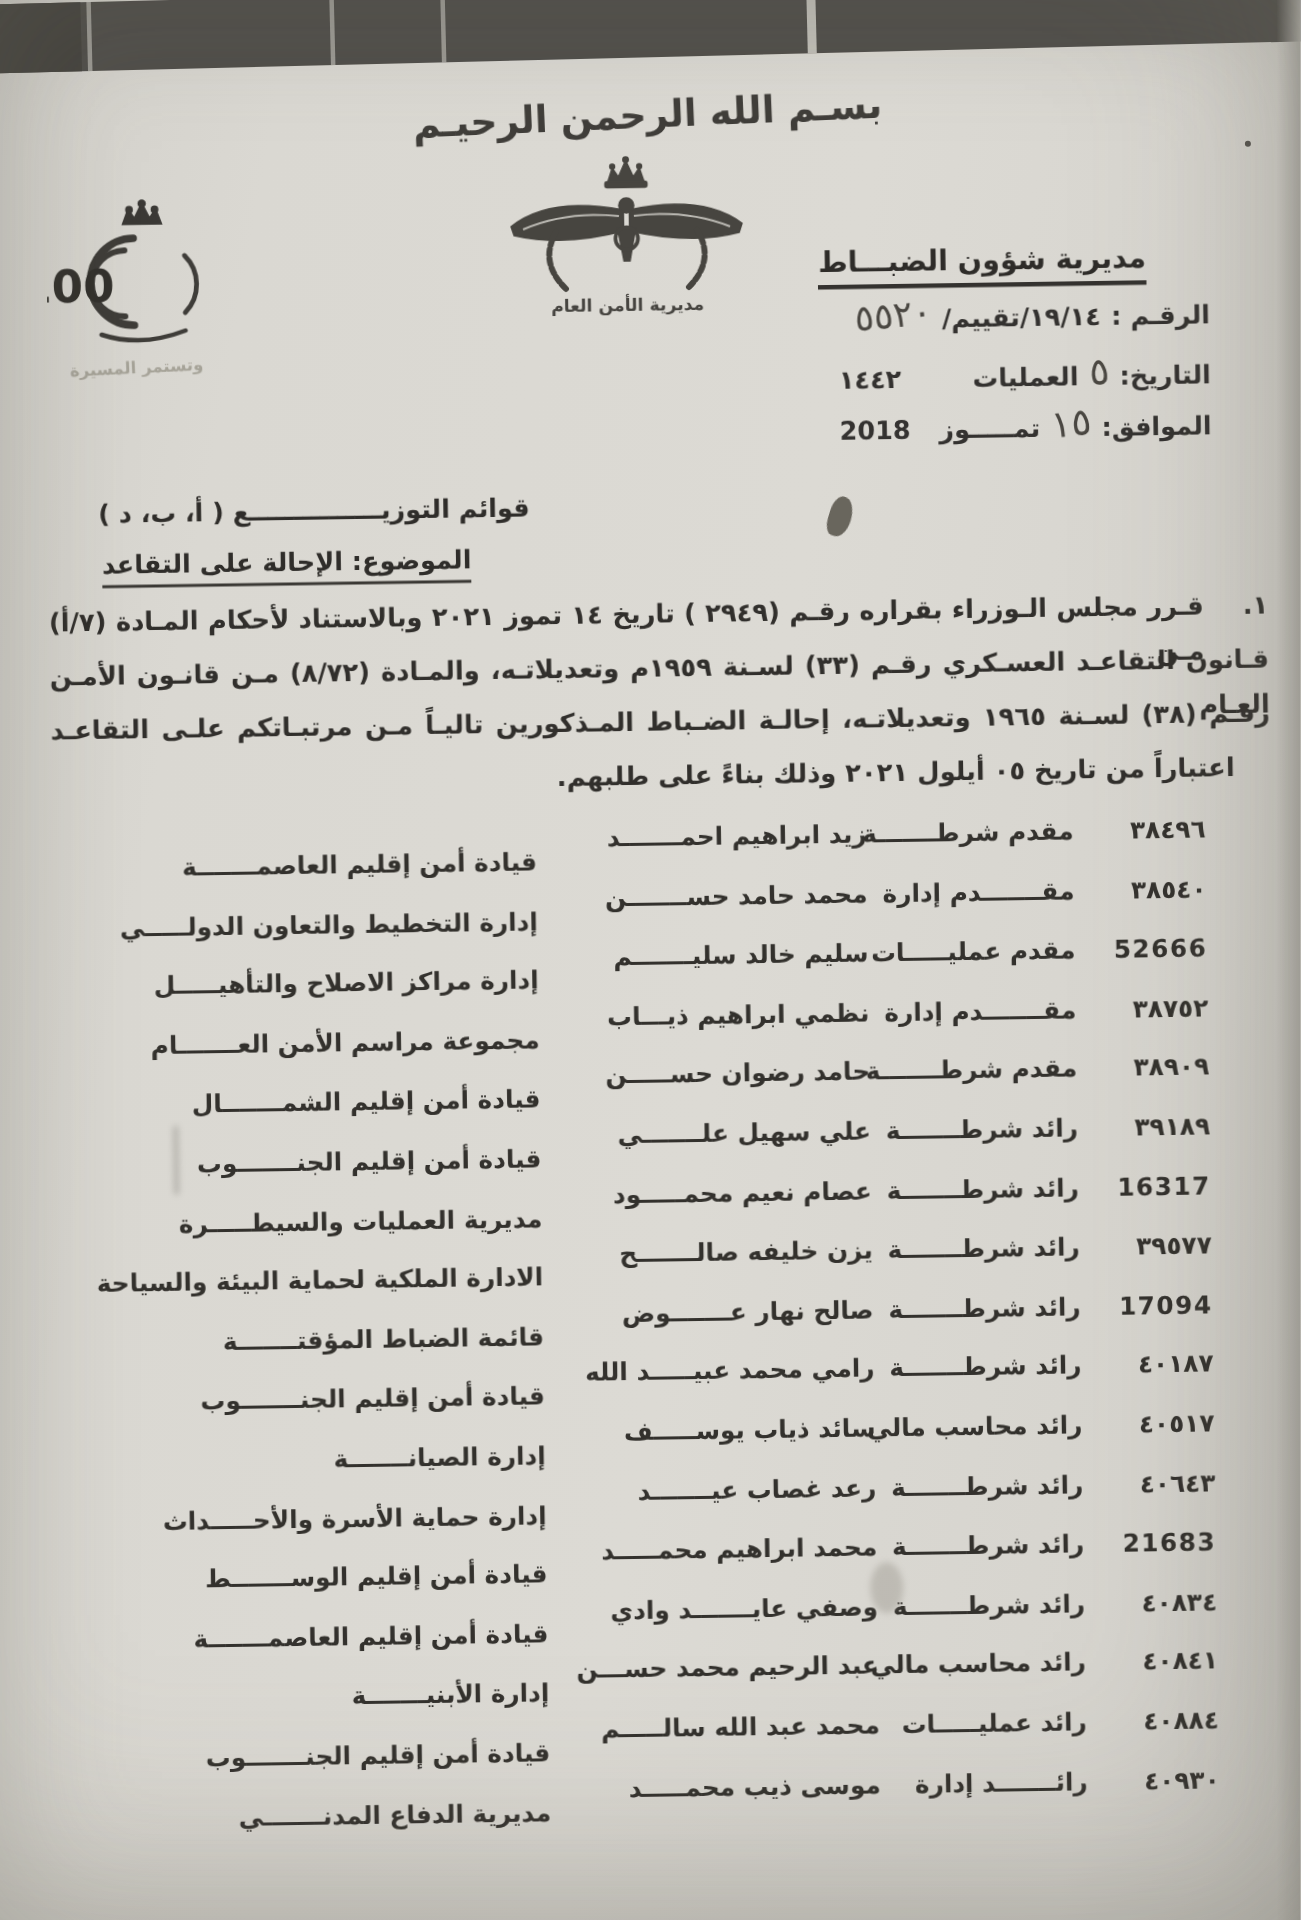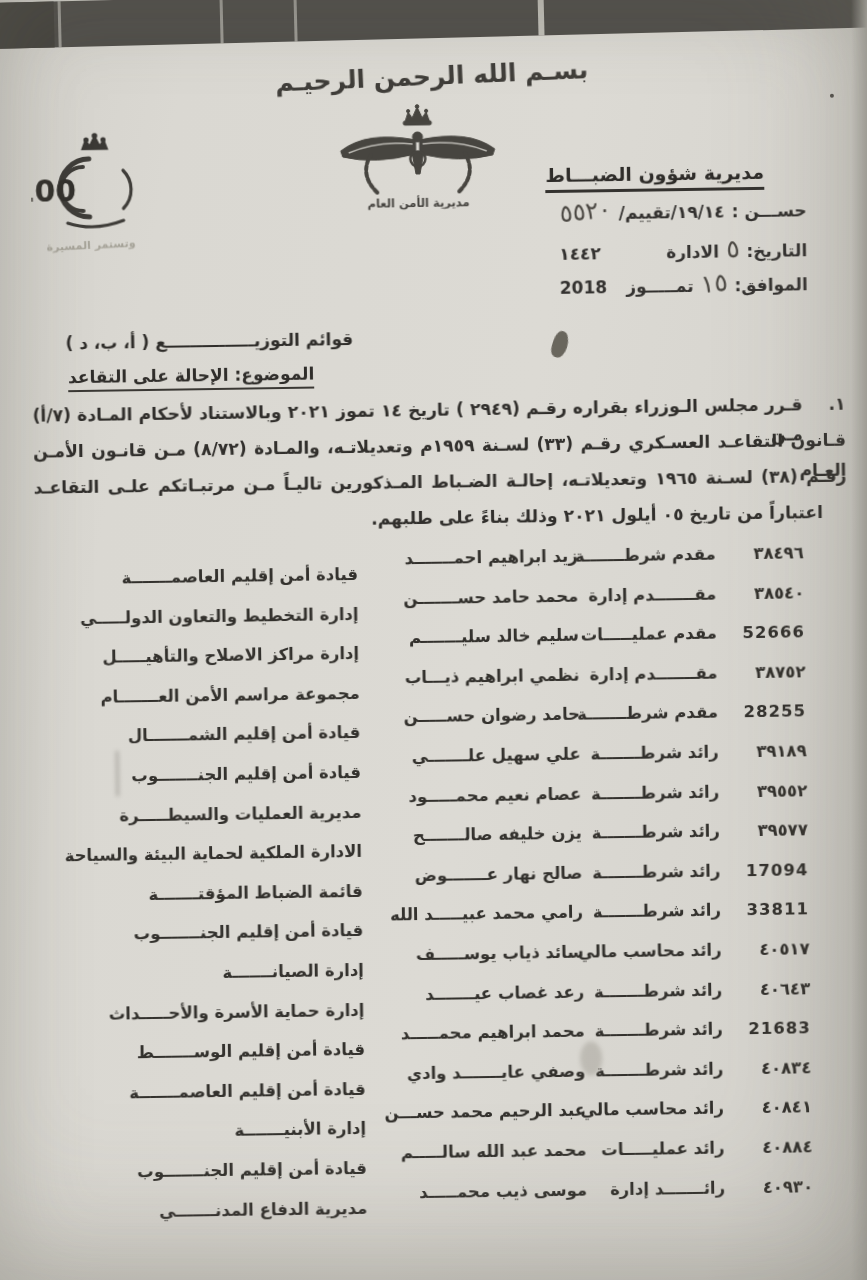--- a/index.html
+++ b/index.html
@@ -141,29 +141,29 @@
           <path d="M36,94 Q62,103 92,92" stroke-width="3"></path>
         </g>
         <text x="45" y="72" font-size="30" font-weight="bold" fill="#262420">100</text>
       </svg>
       <div class="cent-tag">وتستمر المسيرة</div>
     </div>
 
     <div class="office-title">مديرية شؤون الضبـــاط</div>
 
     <div class="meta ref">
-      <span class="lbl">حســـن :</span>
+      <span class="lbl">الرقـم :</span>
       <span class="printed">١٩/١٤/تقييم/</span>
       <span class="hand">٥٥٢٠</span>
     </div>
 
     <div class="meta date">
       <span class="lbl">التاريخ:</span>
       <span class="hand day">٥</span>
-      <span>الادارة</span>
+      <span>العمليات</span>
       <span class="push">١٤٤٢</span>
     </div>
 
     <div class="meta greg">
       <span class="lbl">الموافق:</span>
       <span class="hand day">١٥</span>
       <span>تمـــــوز</span>
       <span class="push">2018</span>
     </div>
 
@@ -207,56 +207,56 @@
   </div>
 
   <div class="o-row">
     <span class="c num">٣٨٧٥٢</span>
     <span class="c rank">مقـــــــدم إدارة</span>
     <span class="c name">نظمي ابراهيم ذيـــاب</span>
     <span class="c unit">مجموعة مراسم الأمن العـــــــام</span>
   </div>
 
   <div class="o-row">
-    <span class="c num">28255</span>
+    <span class="c num">٣٨٩٠٩</span>
     <span class="c rank">مقدم شرطـــــــة</span>
     <span class="c name">حامد رضوان حســـــن</span>
     <span class="c unit">قيادة أمن إقليم الشمـــــــال</span>
   </div>
 
   <div class="o-row">
     <span class="c num">٣٩١٨٩</span>
     <span class="c rank">رائد شرطـــــــة</span>
     <span class="c name">علي سهيل علـــــــي</span>
     <span class="c unit">قيادة أمن إقليم الجنـــــــوب</span>
   </div>
 
   <div class="o-row">
-    <span class="c num">٣٩٥٥٢</span>
+    <span class="c num">16317</span>
     <span class="c rank">رائد شرطـــــــة</span>
     <span class="c name">عصام نعيم محمـــــود</span>
     <span class="c unit">مديرية العمليات والسيطـــــرة</span>
   </div>
 
   <div class="o-row">
     <span class="c num">٣٩٥٧٧</span>
     <span class="c rank">رائد شرطـــــــة</span>
     <span class="c name">يزن خليفه صالـــــــح</span>
     <span class="c unit">الادارة الملكية لحماية البيئة والسياحة</span>
   </div>
 
   <div class="o-row">
     <span class="c num">17094</span>
     <span class="c rank">رائد شرطـــــــة</span>
     <span class="c name">صالح نهار عـــــــوض</span>
     <span class="c unit">قائمة الضباط المؤقتـــــــة</span>
   </div>
 
   <div class="o-row">
-    <span class="c num">33811</span>
+    <span class="c num">٤٠١٨٧</span>
     <span class="c rank">رائد شرطـــــــة</span>
     <span class="c name">رامي محمد عبيـــــد الله</span>
     <span class="c unit">قيادة أمن إقليم الجنـــــــوب</span>
   </div>
 
   <div class="o-row">
     <span class="c num">٤٠٥١٧</span>
     <span class="c rank">رائد محاسب مالي</span>
     <span class="c name">سائد ذياب يوســـــف</span>
     <span class="c unit">إدارة الصيانـــــــة</span>

